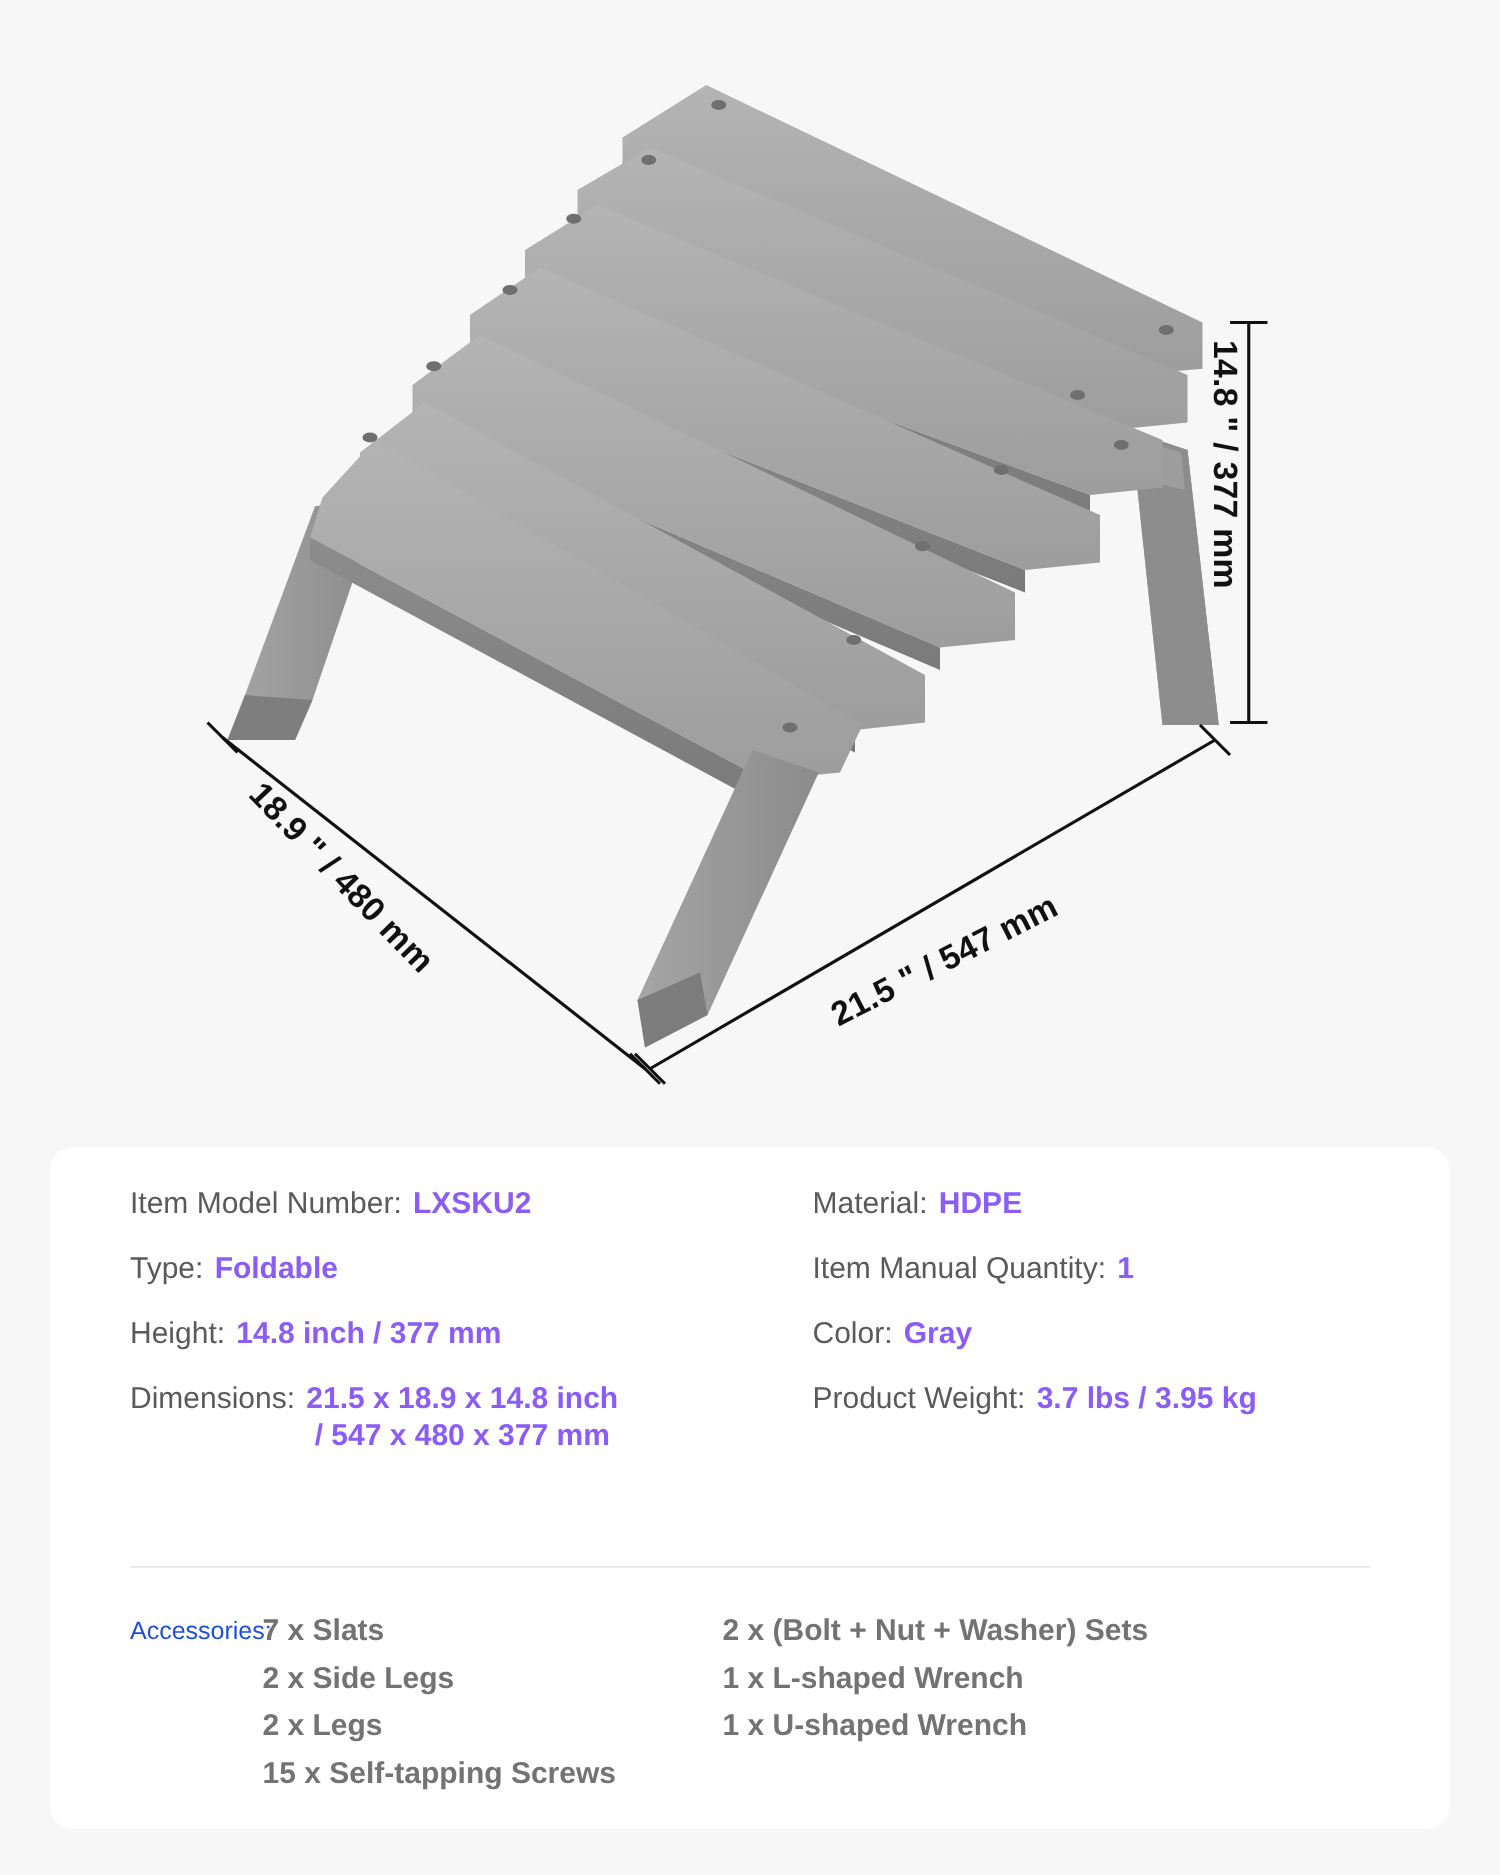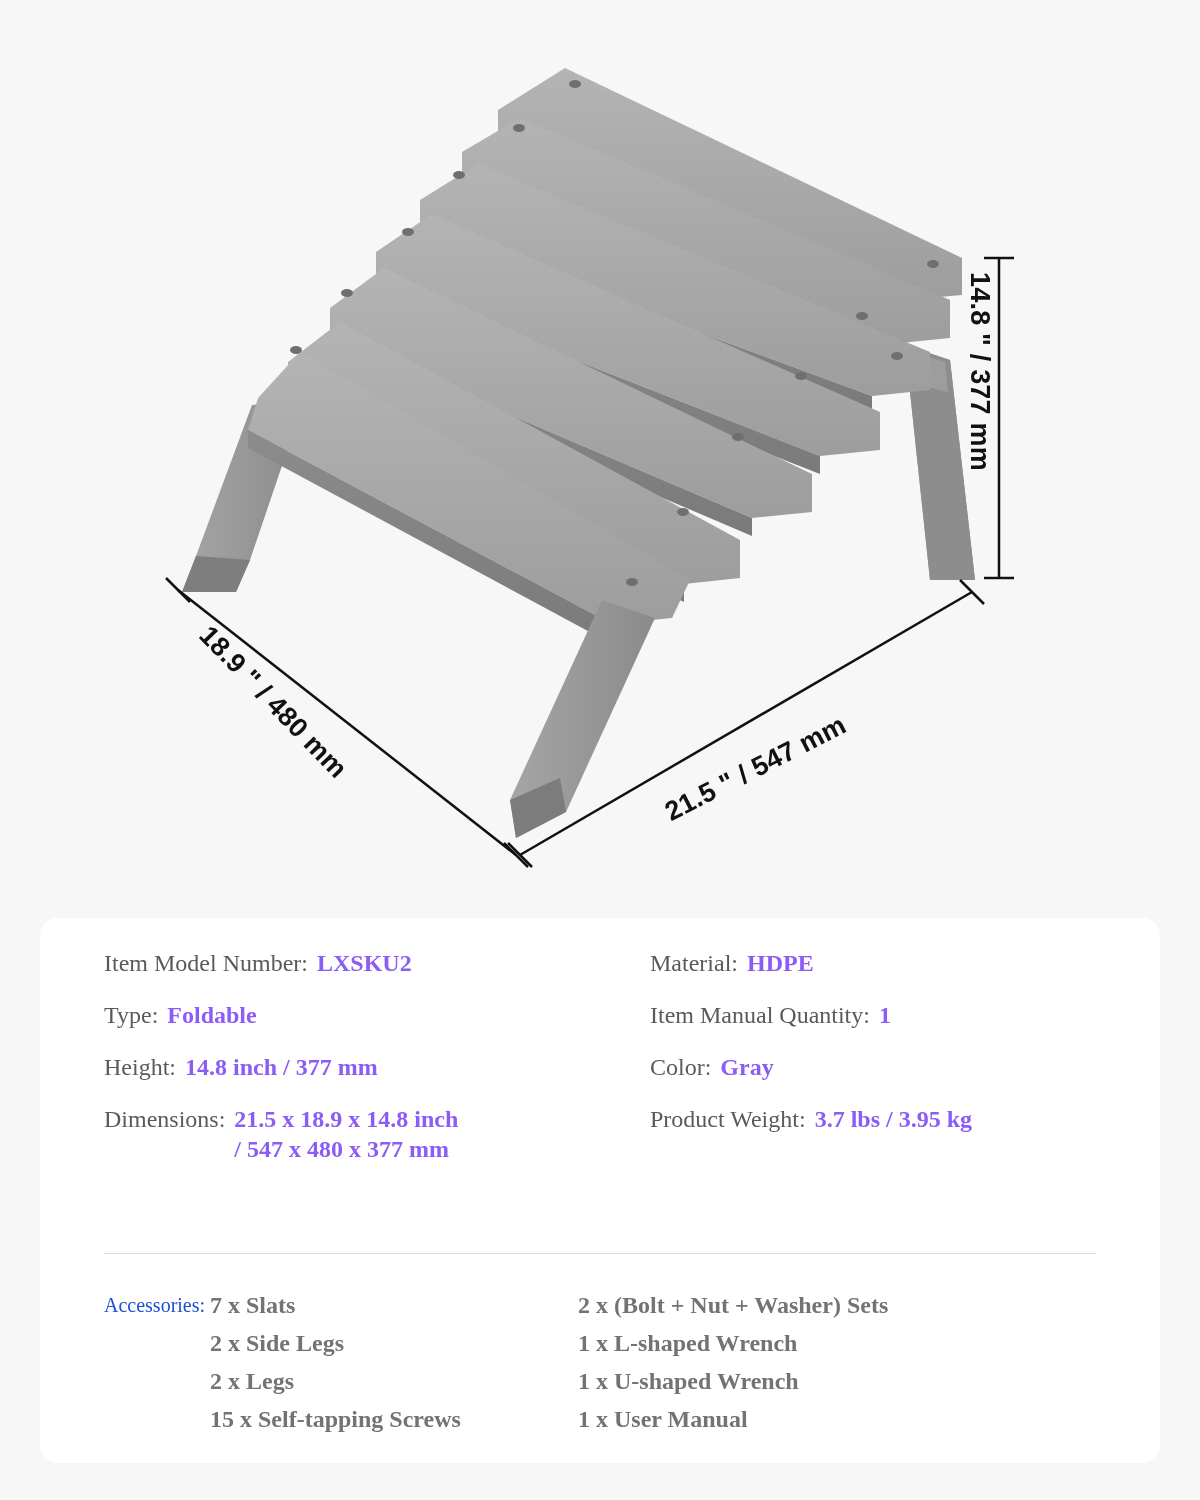--- a/index.html
+++ b/index.html
@@ -53,21 +53,20 @@
 
   
   #spec-card {
     position: absolute;
     left: 40px;
     top: 918px;
     width: 1120px;
     height: 545px;
     background: #ffffff;
     border-radius: 18px;
-    font-family: Liberation Serif, serif;
   }
 
   .spec-grid {
     position: absolute;
     left: 0;
     top: 30px;
     width: 100%;
     display: grid;
     grid-template-columns: 600px 520px;
   }
@@ -84,21 +83,21 @@
   .spec-label {
     color: #5a5a5a;
     font-weight: 400;
     margin-right: 9px;
     white-space: nowrap;
   }
   .spec-value {
     color: #8b5cf6;
     font-weight: 700;
   }
-  .spec-value .line2 { display: block; }
+  .spec-value .line2 { display: block; text-align: center; }
 
   .divider {
     position: absolute;
     left: 64px;
     top: 335px;
     width: 992px;
     height: 1px;
     background: #dcdcdc;
   }
 
@@ -294,17 +293,16 @@
       <li>7 x Slats</li>
       <li>2 x Side Legs</li>
       <li>2 x Legs</li>
       <li>15 x Self-tapping Screws</li>
     </ul>
 
     <ul class="acc-list" id="acc-col-2">
       <li>2 x (Bolt + Nut + Washer) Sets</li>
       <li>1 x L-shaped Wrench</li>
       <li>1 x U-shaped Wrench</li>
-      <li>1 x User Manual</li>
     </ul>
   </div>
 
 </div>
 
 </body></html>

